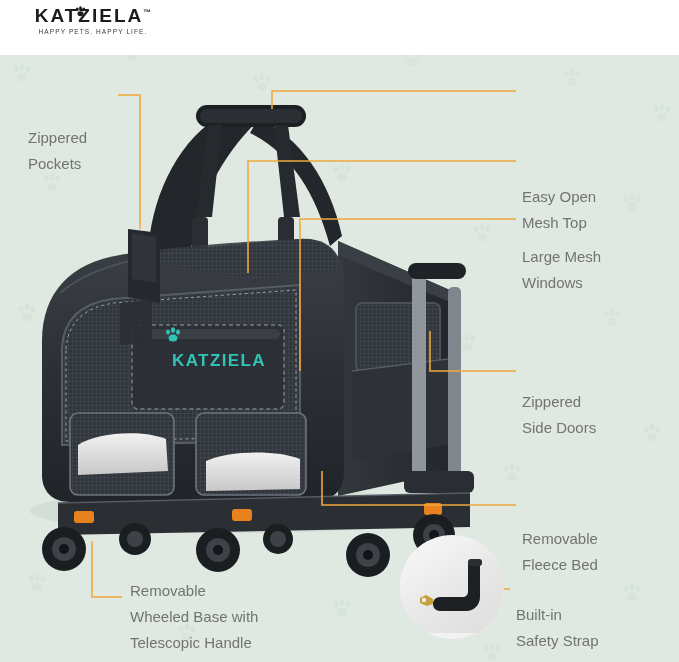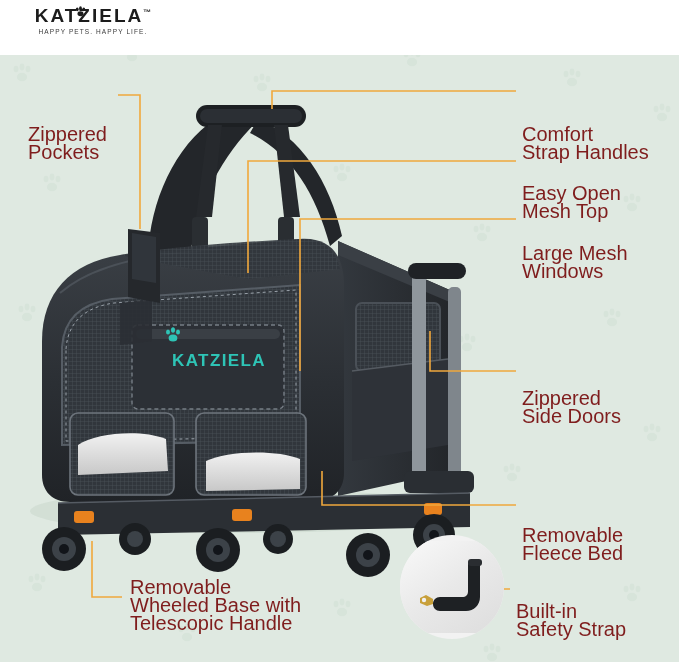--- a/index.html
+++ b/index.html
@@ -72,23 +72,23 @@
     overflow: hidden;
   }
   .stage-pattern {
     position: absolute;
     inset: 0;
     opacity: 0.45;
   }
   
   .label {
     position: absolute;
-    font-size: 20px;
-    line-height: 18px;
-    color: #7f1d1d;
+    font-size: 15px;
+    line-height: 26px;
+    color: #737373;
     white-space: pre-line;
     z-index: 30;
   }
   
   .lines {
     position: absolute;
     left: 0; top: 0;
     width: 679px;
     height: 621px;
     z-index: 20;
@@ -324,22 +324,20 @@
         <path d="M516 464 L322 464 L322 430"></path>
 
         <path d="M510 548 L470 548"></path>
 
         <path d="M122 556 L92 556 L92 500"></path>
       </g>
     </svg>
 
     <div class="label" style="left:28px;  top:84px;">Zippered
 Pockets</div>
-    <div class="label" style="left:522px; top:84px;">Comfort
-Strap Handles</div>
     <div class="label" style="left:522px; top:143px;">Easy Open
 Mesh Top</div>
     <div class="label" style="left:522px; top:203px;">Large Mesh
 Windows</div>
     <div class="label" style="left:522px; top:348px;">Zippered
 Side Doors</div>
     <div class="label" style="left:522px; top:485px;">Removable
 Fleece Bed</div>
     <div class="label" style="left:516px; top:561px;">Built-in
 Safety Strap</div>

